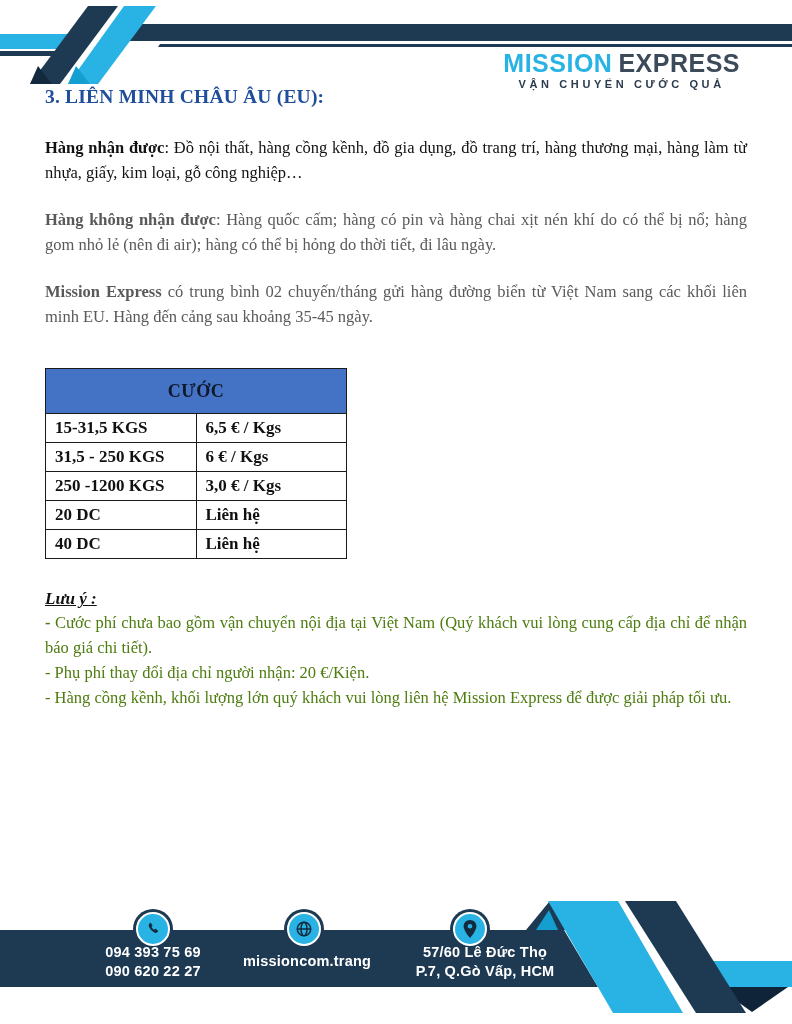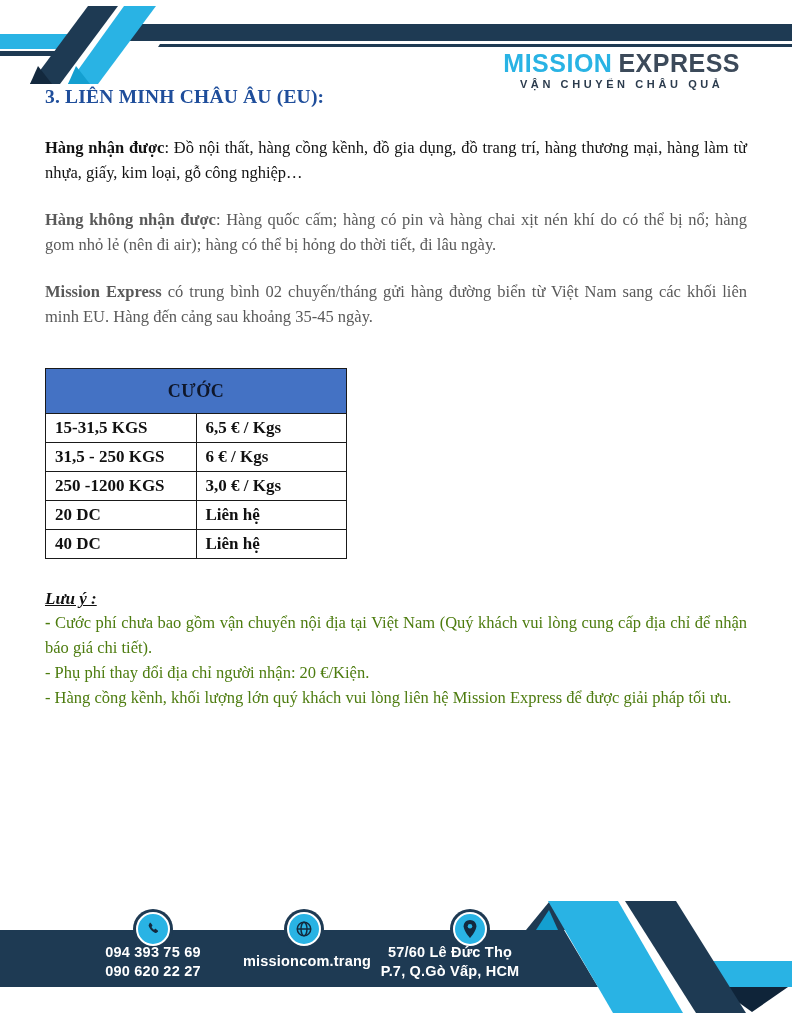--- a/index.html
+++ b/index.html
@@ -71,21 +71,21 @@
     <polygon points="88,6 118,6 60,84 30,84" fill="#1e3a53"></polygon>
     <polygon points="30,84 52,84 38,66" fill="#13293e"></polygon>
     <polygon points="124,6 156,6 98,84 68,84" fill="#29b3e4"></polygon>
     <polygon points="68,84 90,84 76,66" fill="#149fd0"></polygon>
   </svg>
 
   <div class="logo-text">
     <div class="logo-line1">
       <span class="logo-mission">MISSION</span><span class="logo-express">EXPRESS</span>
     </div>
-    <div class="logo-tagline">VẬN CHUYỂN CHÂU QUẢ</div>
+    <div class="logo-tagline">VẬN CHUYỂN CƯỚC QUẢ</div>
   </div>
 
   <div class="content">
     <h1 class="heading">3. LIÊN MINH CHÂU ÂU (EU):</h1>
 
     <p class="para first"><b>Hàng nhận được</b><span>: Đồ nội thất, hàng cồng kềnh, đồ gia dụng, đồ trang trí, hàng thương mại, hàng làm từ nhựa, giấy, kim loại, gỗ công nghiệp…</span></p>
 
     <p class="para gray"><b>Hàng không nhận được</b><span>: Hàng quốc cấm; hàng có pin và hàng chai xịt nén khí do có thể bị nổ; hàng gom nhỏ lẻ (nên đi air); hàng có thể bị hỏng do thời tiết, đi lâu ngày.</span></p>
 
     <p class="para gray"><b>Mission Express</b><span> có trung bình 02 chuyến/tháng gửi hàng đường biển từ Việt Nam sang các khối liên minh EU. Hàng đến cảng sau khoảng 35-45 ngày.</span></p>
@@ -161,18 +161,18 @@
     </svg>
   </div>
 
   <div class="contact" style="left:78px;top:943px;width:150px;">
     <div class="ln">094 393 75 69</div>
     <div class="ln">090 620 22 27</div>
   </div>
   <div class="contact" style="left:222px;top:952px;width:170px;">
     <div class="ln">missioncom.trang</div>
   </div>
-  <div class="contact" style="left:365px;top:943px;width:170px;">
+  <div class="contact" style="left:400px;top:943px;width:170px;">
     <div class="ln">57/60 Lê Đức Thọ</div>
     <div class="ln">P.7, Q.Gò Vấp, HCM</div>
   </div>
 
 </div>
 
 </body></html>

